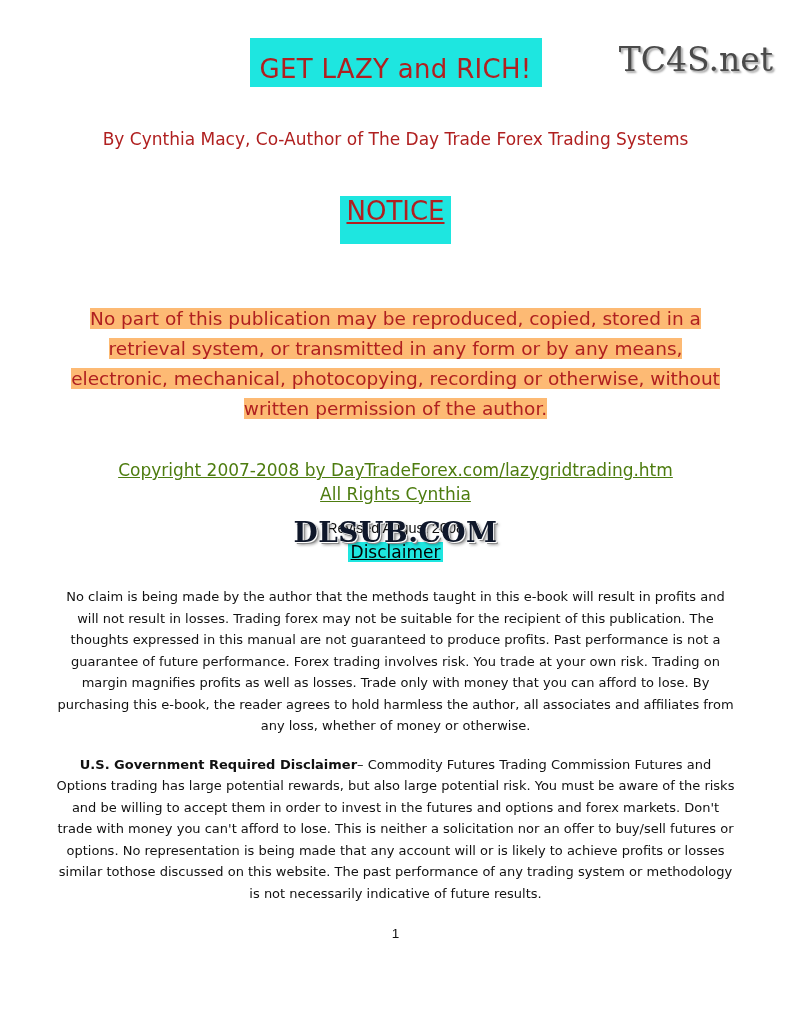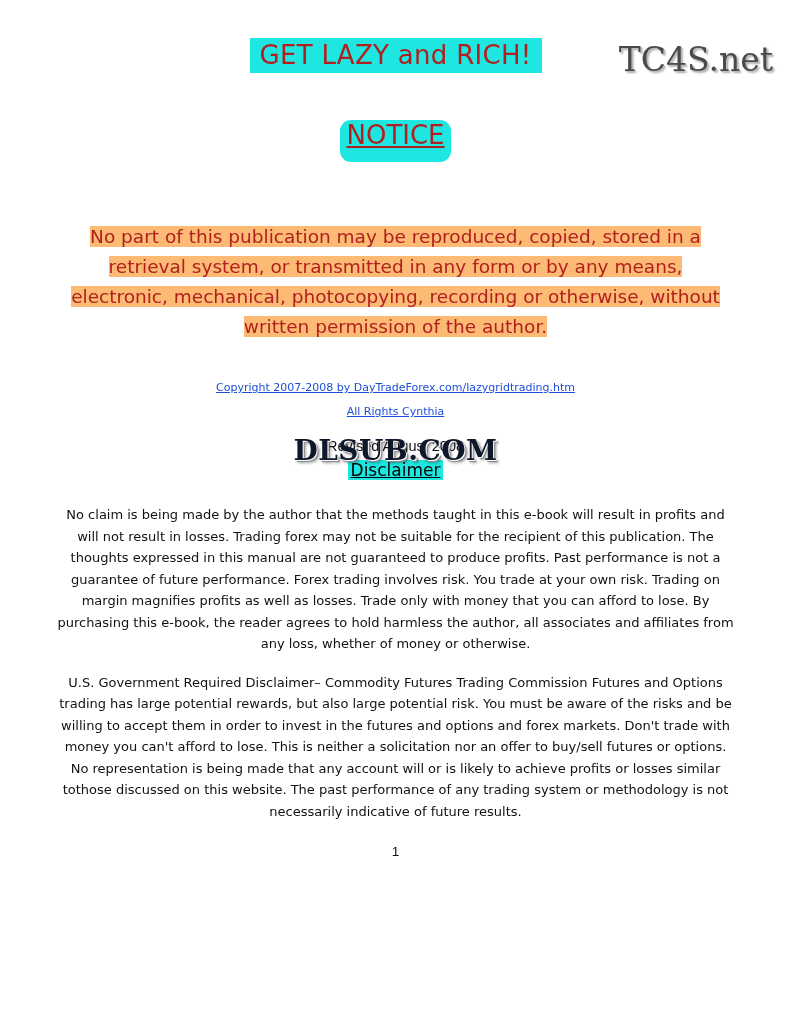--- a/index.html
+++ b/index.html
@@ -39,43 +39,42 @@
   .title-wrap {
     text-align: center;
     margin-top: 38px;
   }
   .title {
     display: inline-block;
     background: #1ee6e0;
     color: #b02020;
     font-family: "DejaVu Sans", sans-serif;
     font-size: 26px;
-    padding: 2px 10px 3px 10px;
+    padding: 16px 10px 3px 10px;
     letter-spacing: 0.3px;
   }
 
   .byline {
     text-align: center;
     margin-top: 42px;
     color: #b02020;
     font-size: 17px;
   }
 
   .notice-wrap {
     text-align: center;
     margin-top: 47px;
   }
   .notice {
     display: inline-block;
     background: #1ee6e0;
     color: #b02020;
     font-size: 26px;
     text-decoration: underline;
-    padding: 0 6px 12px 6px;
-    border-radius: 11px;
+    padding: 0 6px 18px 6px;
   }
 
   .copy-block {
     margin: 60px auto 0 auto;
     width: 672px;
     text-align: center;
   }
   .copy-block p {
     margin: 0;
     display: inline;
@@ -83,22 +82,22 @@
     color: #b02020;
     font-size: 18.5px;
     line-height: 30px;
     box-decoration-break: clone;
     -webkit-box-decoration-break: clone;
   }
 
   .copyright {
     text-align: center;
     margin-top: 34px;
-    color: #1d4ed8;
-    font-size: 11px;
+    color: #4d7c0f;
+    font-size: 17px;
     line-height: 24px;
   }
   .copyright span {
     text-decoration: underline;
   }
 
   .revised {
     text-align: center;
     margin-top: 14px;
     color: #111;
@@ -141,21 +140,21 @@
     margin: 18px auto 0 auto;
     text-align: center;
     color: #111;
     font-size: 13px;
     line-height: 21.5px;
   }
   .body-para.second {
     margin-top: 17px;
   }
   .body-para b {
-    font-weight: normal;
+    font-weight: bold;
   }
 
   .page-num {
     text-align: center;
     margin-top: 22px;
     color: #111;
     font-family: "Liberation Sans", sans-serif;
     font-size: 13.5px;
   }
 </style>
@@ -163,20 +162,21 @@
 <body>
 
 <div class="page">
 
   <div class="wm-top">TC4S.net</div>
 
   <div class="title-wrap">
     <span class="title">GET LAZY and RICH!</span>
   </div>
 
+  <div class="byline">By Cynthia Macy, Co-Author of The Day Trade Forex Trading Systems</div>
 
   <div class="notice-wrap">
     <span class="notice">NOTICE</span>
   </div>
 
   <div class="copy-block">
     <p>No part of this publication may be reproduced, copied, stored in a retrieval system, or transmitted in any form or by any means, electronic, mechanical, photocopying, recording or otherwise, without written permission of the author.</p>
   </div>
 
   <div class="copyright">

